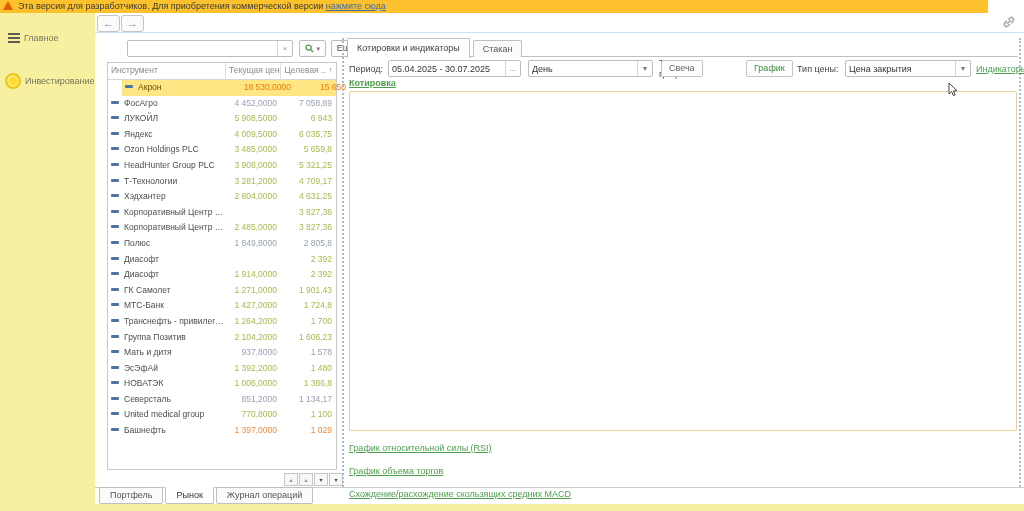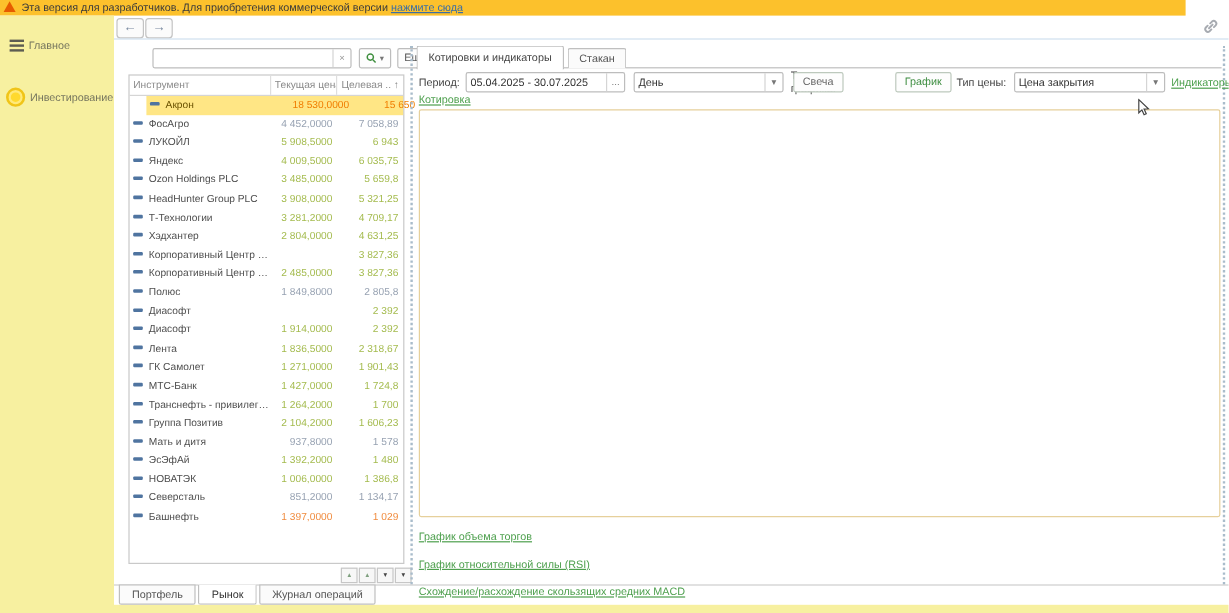--- a/index.html
+++ b/index.html
@@ -90,21 +90,21 @@
   .field .val{flex:1;padding:0 3px;color:#333;white-space:nowrap;overflow:hidden;}
   .field .side{width:15px;align-self:stretch;border-left:1px solid #d5d5d5;font-size:8px;
                color:#777;text-align:center;line-height:15px;cursor:pointer;}
   .tglbtn{position:absolute;top:60px;height:17px;border:1px solid #bdc9bd;border-radius:2px;
           background:#fdfdfd;font-size:9px;text-align:center;line-height:15px;padding:0 7px;cursor:pointer;}
   .link-green{color:#4ea04e;text-decoration:underline;font-size:9px;cursor:pointer;white-space:nowrap;}
 
   
   .chartbox{position:absolute;left:349px;top:91px;width:668px;height:340px;background:#fff;
             border:1px solid #e6d09b;border-radius:2px;}
-  .quote-link{position:absolute;left:349px;top:78px;}
+  .quote-link{position:absolute;left:349px;top:78px;font-weight:bold;}
   .chart-links{position:absolute;left:349px;top:437px;}
   .chart-links div{margin-bottom:5px;}
 
   
   .btab-line{position:absolute;left:95px;top:487px;width:929px;height:1px;background:#cdcdcd;}
   .btabs{position:absolute;left:99px;top:487px;height:17px;display:flex;font-size:9px;z-index:2;}
   .btab{border:1px solid #bfbfbf;border-radius:0 0 2px 2px;background:#fbfbfb;color:#555;
         padding:0 10px;line-height:15px;margin-right:2px;cursor:pointer;}
   .btab.active{background:#fff;border-top-color:#fff;color:#333;}
 
@@ -227,25 +227,20 @@
           <span class="c-name"><span class="ticon"></span>Диасофт</span>
           <span class="c-cur" style="color:#a4bb4e"></span>
           <span class="c-tgt" style="color:#a4bb4e">2 392</span>
         </div>
         <div class="trow">
           <span class="c-name"><span class="ticon"></span>Диасофт</span>
           <span class="c-cur" style="color:#a4bb4e">1 914,0000</span>
           <span class="c-tgt" style="color:#a4bb4e">2 392</span>
         </div>
         <div class="trow">
-          <span class="c-name"><span class="ticon"></span>Лента</span>
-          <span class="c-cur" style="color:#a4bb4e">1 836,5000</span>
-          <span class="c-tgt" style="color:#a4bb4e">2 318,67</span>
-        </div>
-        <div class="trow">
           <span class="c-name"><span class="ticon"></span>ГК Самолет</span>
           <span class="c-cur" style="color:#a4bb4e">1 271,0000</span>
           <span class="c-tgt" style="color:#a4bb4e">1 901,43</span>
         </div>
         <div class="trow">
           <span class="c-name"><span class="ticon"></span>МТС-Банк</span>
           <span class="c-cur" style="color:#a4bb4e">1 427,0000</span>
           <span class="c-tgt" style="color:#a4bb4e">1 724,8</span>
         </div>
         <div class="trow">
@@ -270,20 +265,25 @@
         </div>
         <div class="trow">
           <span class="c-name"><span class="ticon"></span>НОВАТЭК</span>
           <span class="c-cur" style="color:#a4bb4e">1 006,0000</span>
           <span class="c-tgt" style="color:#a4bb4e">1 386,8</span>
         </div>
         <div class="trow">
           <span class="c-name"><span class="ticon"></span>Северсталь</span>
           <span class="c-cur" style="color:#97a2b2">851,2000</span>
           <span class="c-tgt" style="color:#97a2b2">1 134,17</span>
+        </div>
+        <div class="trow">
+          <span class="c-name"><span class="ticon"></span>United medical group</span>
+          <span class="c-cur" style="color:#a4bb4e">770,8000</span>
+          <span class="c-tgt" style="color:#a4bb4e">1 100</span>
         </div>
         <div class="trow">
           <span class="c-name"><span class="ticon"></span>Башнефть</span>
           <span class="c-cur" style="color:#f08c3f">1 397,0000</span>
           <span class="c-tgt" style="color:#f08c3f">1 029</span>
         </div>
       </div>
   </div>
 
   <div class="pager">
@@ -322,22 +322,22 @@
   <span class="link-green" style="position:absolute;left:976px;top:64px;">Индикаторы(3)</span>
 
   <span class="link-green quote-link">Котировка</span>
   <div class="chartbox"></div>
 
   <svg class="cursor" width="11" height="15" viewBox="0 0 11 15">
     <path d="M1 1 L1 12 L3.6 9.6 L5.4 13.6 L7.2 12.8 L5.4 8.9 L9 8.7 Z" fill="#fff" stroke="#444" stroke-width="1"></path>
   </svg>
 
   <div class="chart-links">
+    <div><span class="link-green">График относительной силы (RSI)</span></div>
     <div><span class="link-green">График объема торгов</span></div>
-    <div><span class="link-green">График относительной силы (RSI)</span></div>
     <div><span class="link-green">Схождение/расхождение скользящих средних MACD</span></div>
   </div>
 
   <div class="btab-line"></div>
   <div class="btabs">
     <div class="btab">Портфель</div>
     <div class="btab active">Рынок</div>
     <div class="btab">Журнал операций</div>
   </div>
 

